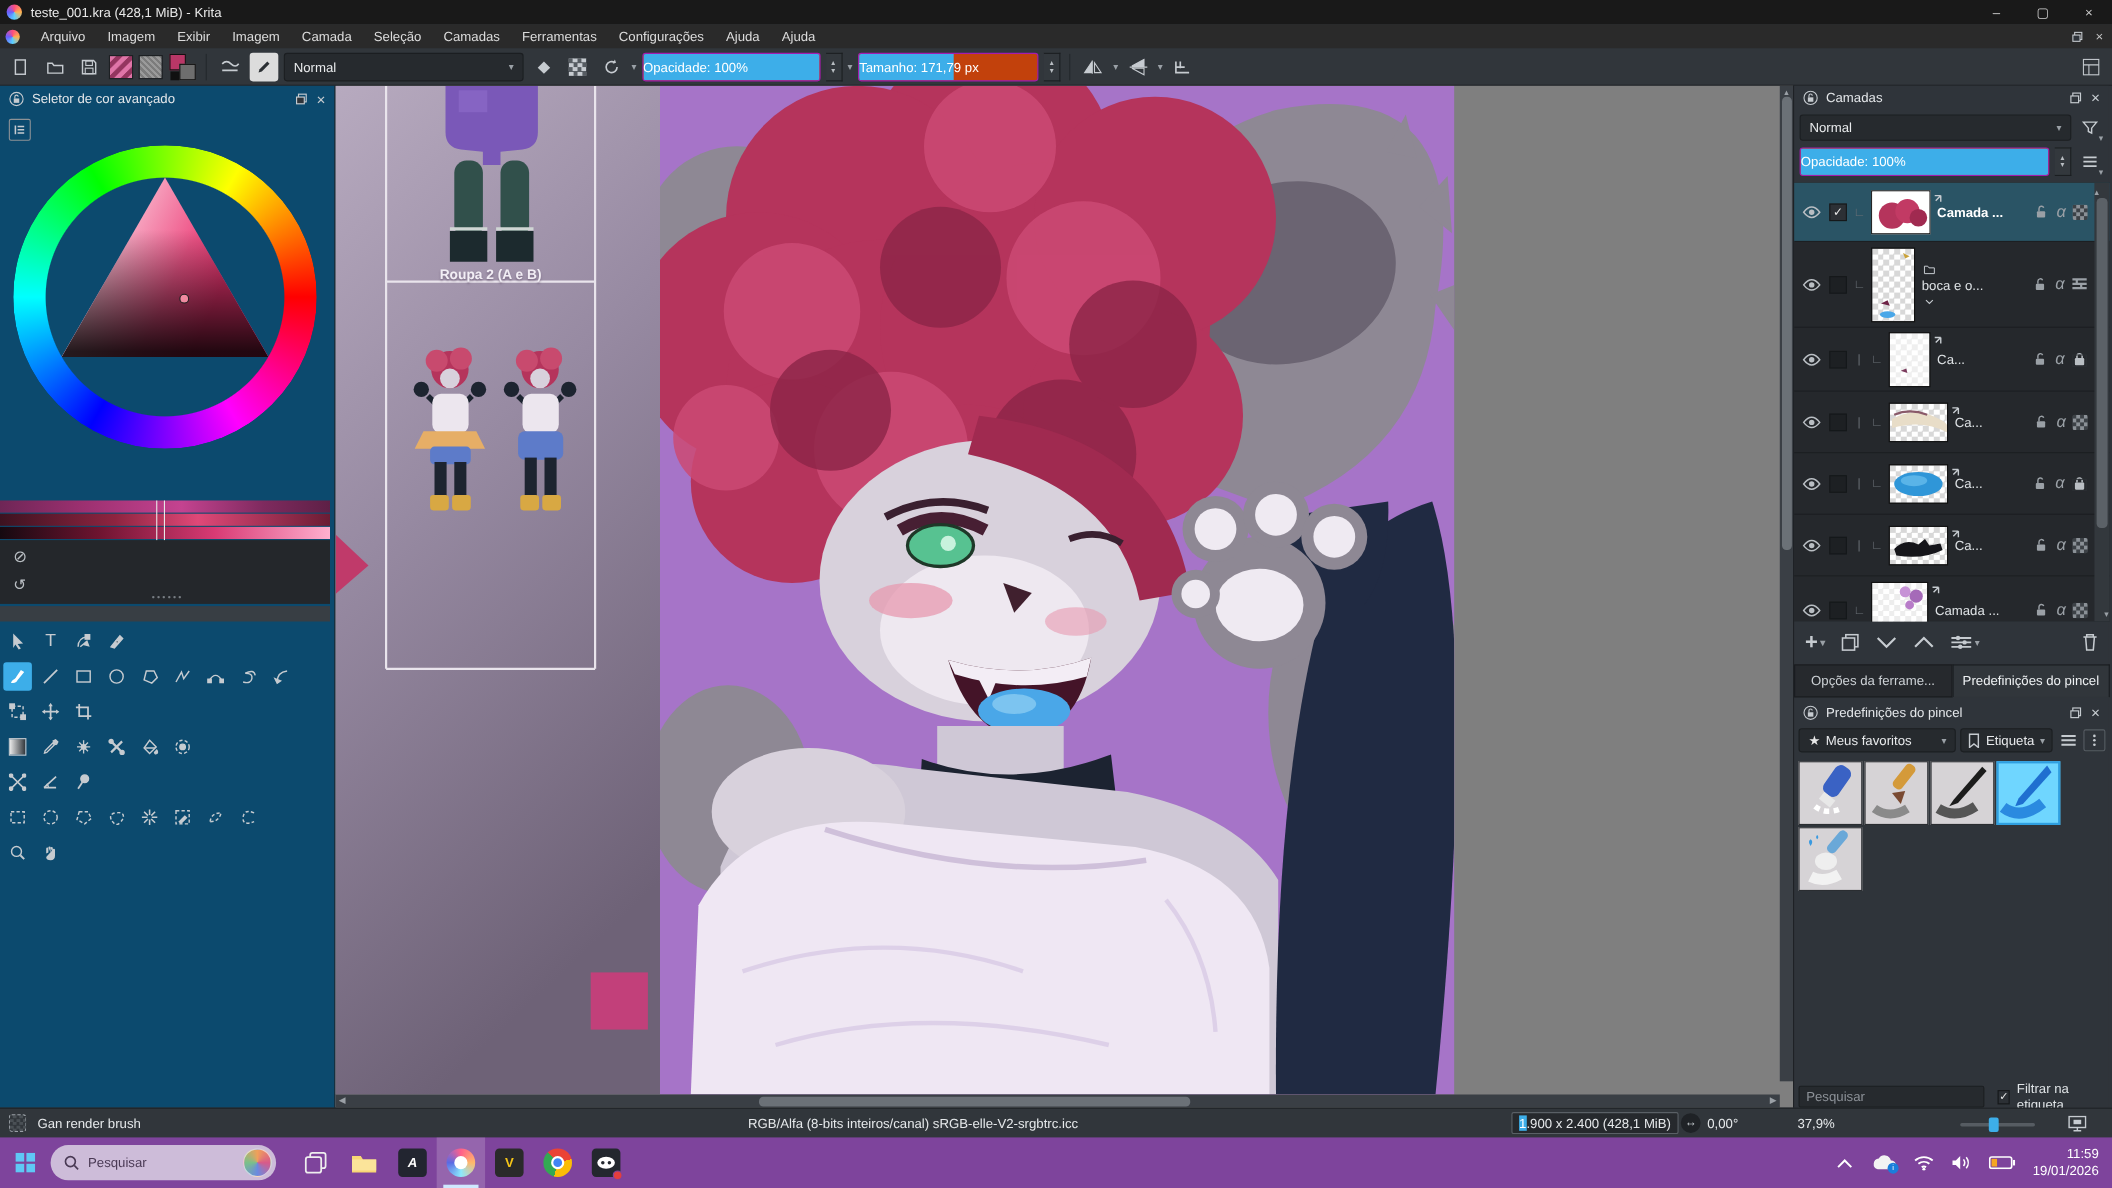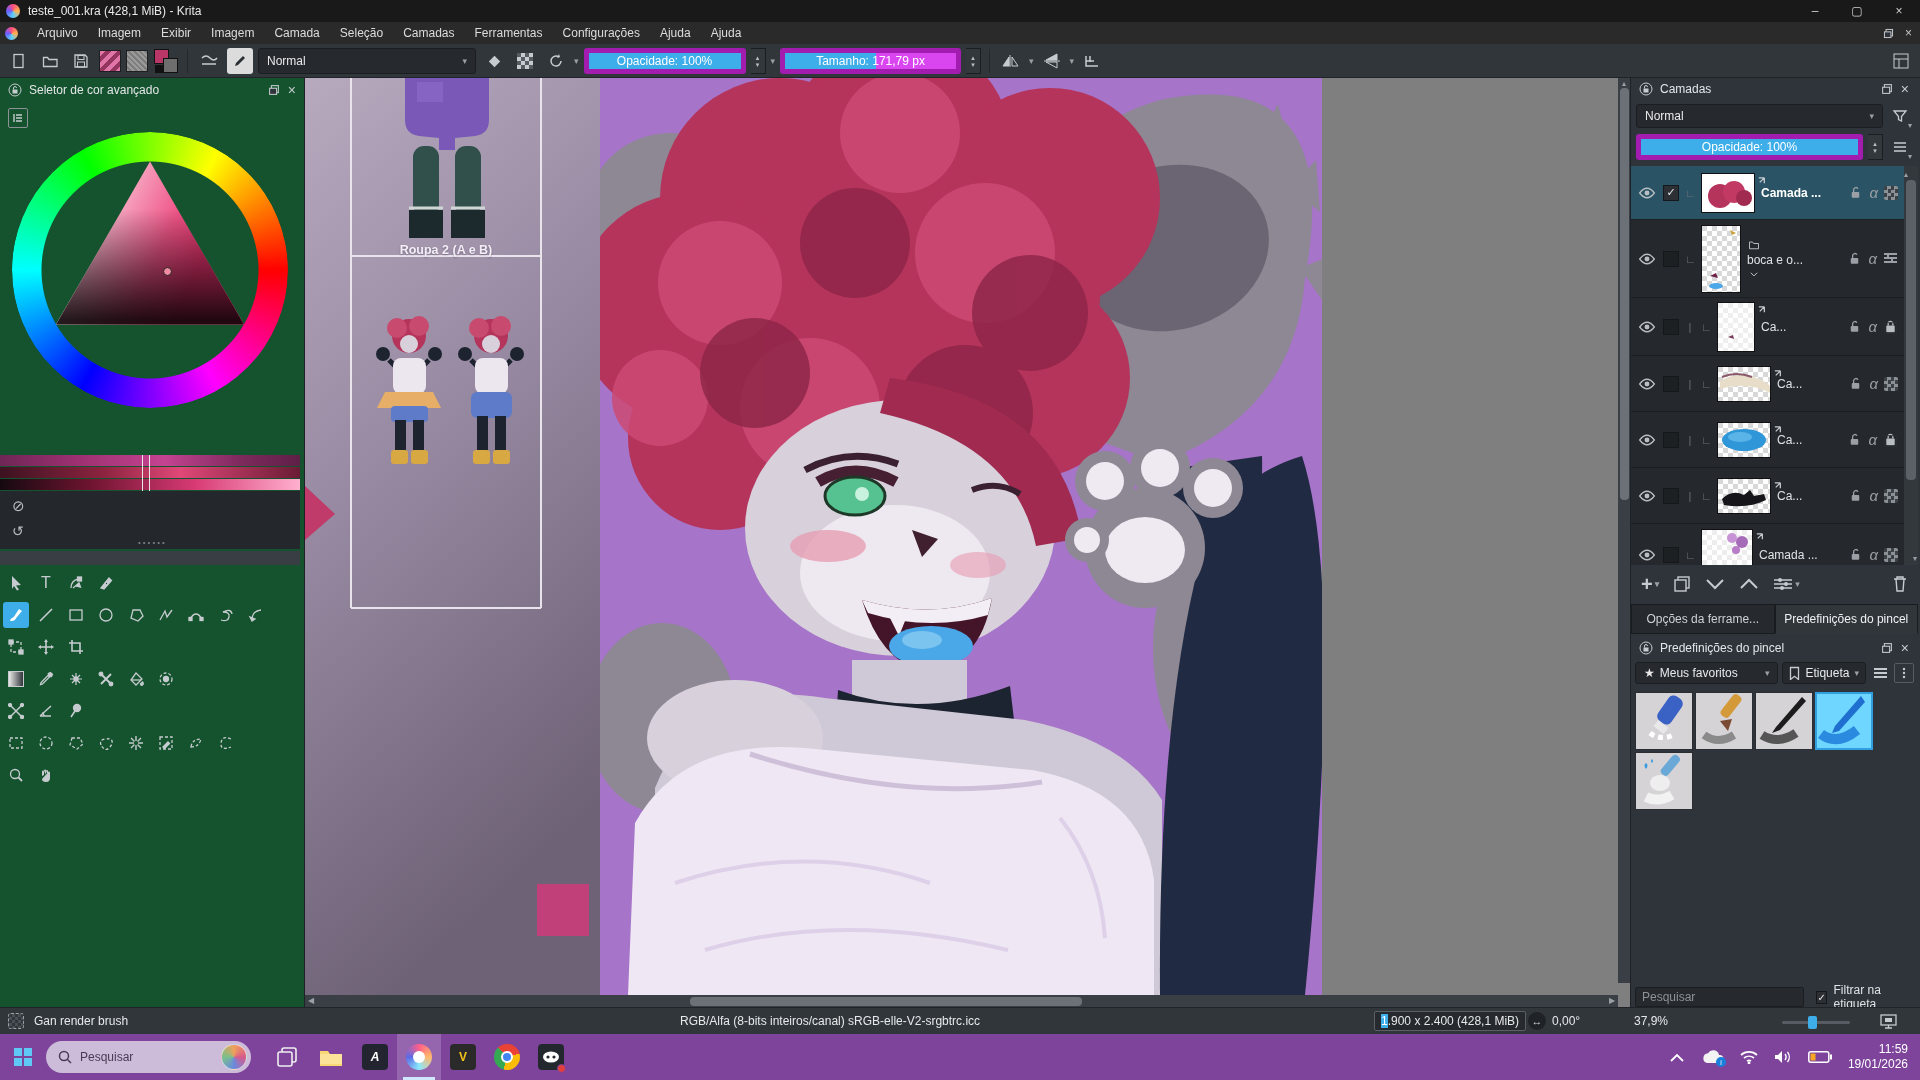--- a/index.html
+++ b/index.html
@@ -23,29 +23,29 @@
   .swatch{width:22px;height:22px;border:1px solid #1d2023}
   .sw-grad{background:linear-gradient(135deg,#e075a8 25%,#94355f 0 50%,#e075a8 0 75%,#94355f 0);background-size:12px 12px}
   .sw-pat{background:repeating-linear-gradient(45deg,#9a9a9a 0 2px,#7c7c7c 2px 4px)}
   .fgbg{position:relative;width:26px;height:26px}
   .fgbg .fg{position:absolute;left:1px;top:1px;width:15px;height:15px;background:#b93767;border:1px solid #111}
   .fgbg .bg{position:absolute;right:1px;bottom:1px;width:15px;height:15px;background:#6e6e6e;border:1px solid #111}
   .fgbg .sm{position:absolute;left:2px;bottom:1px;width:8px;height:8px;background:#111}
   .ddown{height:26px;background:#262a2e;border:1px solid #1b1e21;border-radius:3px;display:flex;align-items:center;padding:0 8px;gap:8px;color:#e8eaec}
   .blendmode{width:218px}
   .car{font-size:9px;color:#9aa0a6;margin-left:auto}
-  .slider{position:relative;height:26px;background:#d946ef;border:5px solid #a21caf;border-radius:3px;overflow:hidden;display:flex;align-items:center;justify-content:center;color:#fff}
+  .slider{position:relative;height:26px;background:#c2410c;border:1px solid #a21caf;border-radius:3px;overflow:hidden;display:flex;align-items:center;color:#fff}
   .slider .fill{position:absolute;left:0;top:0;bottom:0;background:#3daee9}
   .slider span{position:relative;z-index:2}
   .spin{display:flex;flex-direction:column;justify-content:center;width:15px;height:26px;background:#33383d;border:1px solid #1b1e21;border-left:none;color:#b9bec3;font-size:7px;line-height:7px;align-items:center}
   .vsep{width:1px;height:24px;background:#24282c;margin:0 3px}
   
   .main{position:absolute;left:0;top:78px;width:1920px;height:929px;display:flex}
   
-  .leftdock{position:relative;width:305px;height:100%;background:#14532d;border-right:1px solid #1e2125}
+  .leftdock{position:relative;width:305px;height:100%;background:#0c4a6e;border-right:1px solid #1e2125}
   .phead{height:24px;display:flex;align-items:center;gap:7px;padding:0 8px;color:#e3e6e9}
   .phead .sp{flex:1}
   .cfgbtn{position:absolute;left:8px;top:30px;width:20px;height:20px;border:1px solid #8d9296;border-radius:2px;display:flex;align-items:center;justify-content:center}
   .wheel{position:absolute;left:12px;top:54px;width:276px;height:276px;border-radius:50%;
     background:conic-gradient(from 90deg,#ff0000,#ff00ff,#0000ff,#00ffff,#00ff00,#ffff00,#ff0000);
     -webkit-mask:radial-gradient(circle,transparent 108px,#000 109px 138px,transparent 139px);
     mask:radial-gradient(circle,transparent 108px,#000 109px 138px,transparent 139px)}
   .tri{position:absolute;left:52px;top:80px;width:196px;height:170px;clip-path:polygon(50% 2%,98% 98%,2% 98%);
     background:linear-gradient(115deg,#ffffff 8%,#ef5588 55%,#e8326e 72%);}
   .tri::after{content:"";position:absolute;inset:0;background:linear-gradient(to bottom,transparent 30%,rgba(0,0,0,.85) 95%);clip-path:polygon(50% 2%,98% 98%,2% 98%)}
@@ -264,21 +264,21 @@
     <span class="car">▾</span>
     <div class="slider" style="width:162px">
       <span class="fill" style="width:100%"></span>
       <span>Opacidade: 100%</span>
     </div>
     <span class="spin">
         <span>▴</span>
         <span>▾</span>
       </span>
     <span class="car">▾</span>
-    <div class="slider" style="width:181px">
+    <div class="slider" style="width:164px">
       <span class="fill" style="width:53%"></span>
       <span>Tamanho: 171,79 px</span>
     </div>
     <span class="spin">
         <span>▴</span>
         <span>▾</span>
       </span>
     <span class="vsep"></span>
     <span class="tbtn">
         <svg width="20" height="16">

